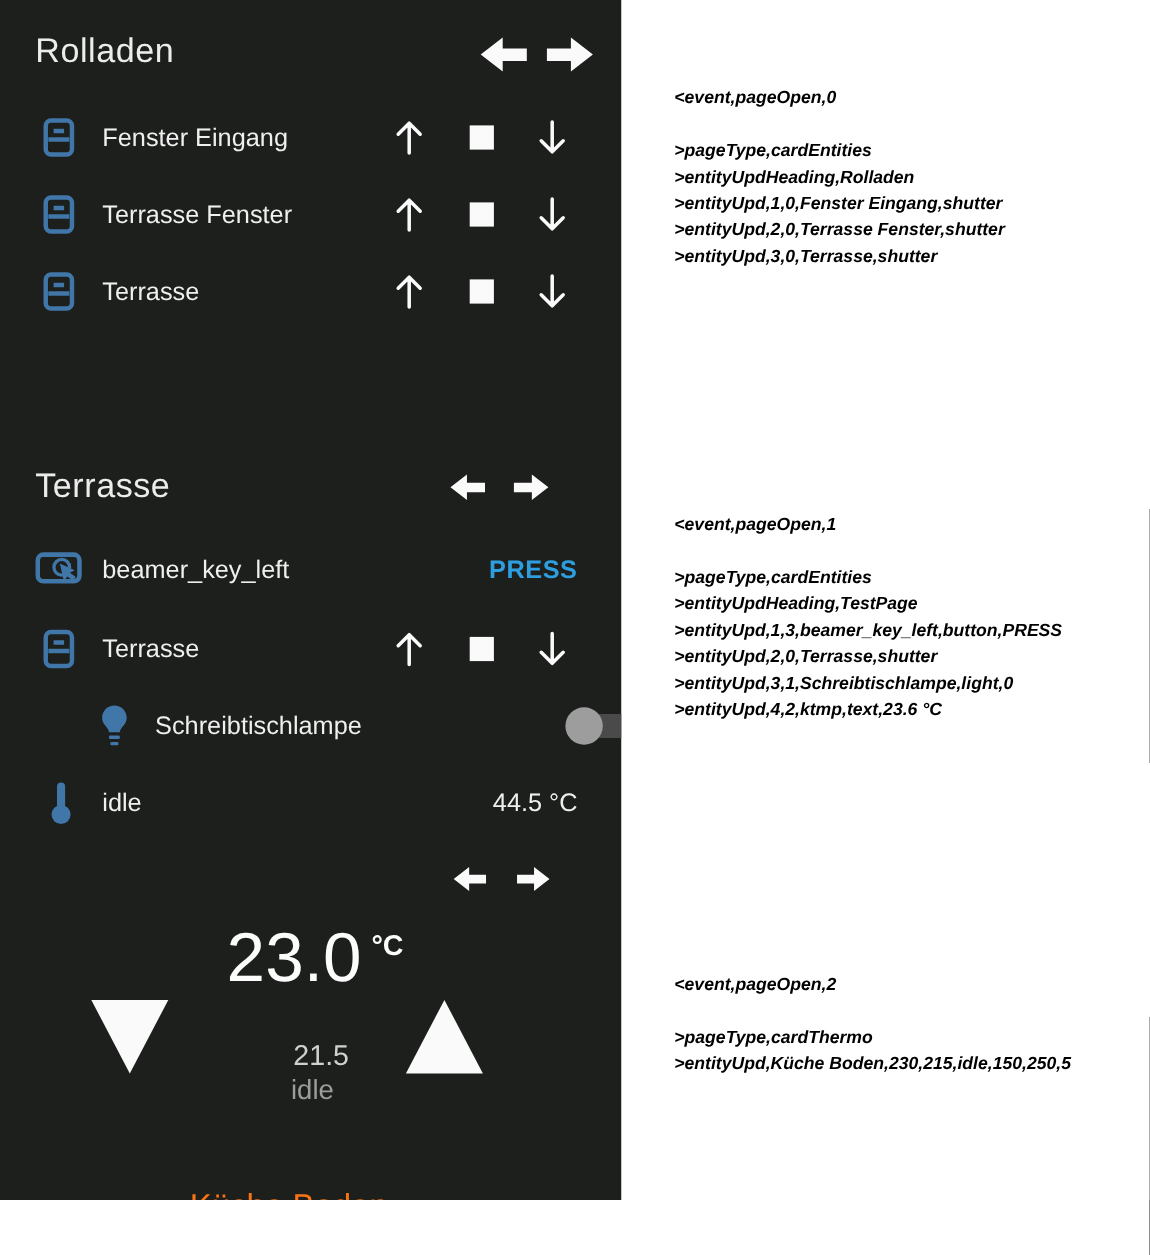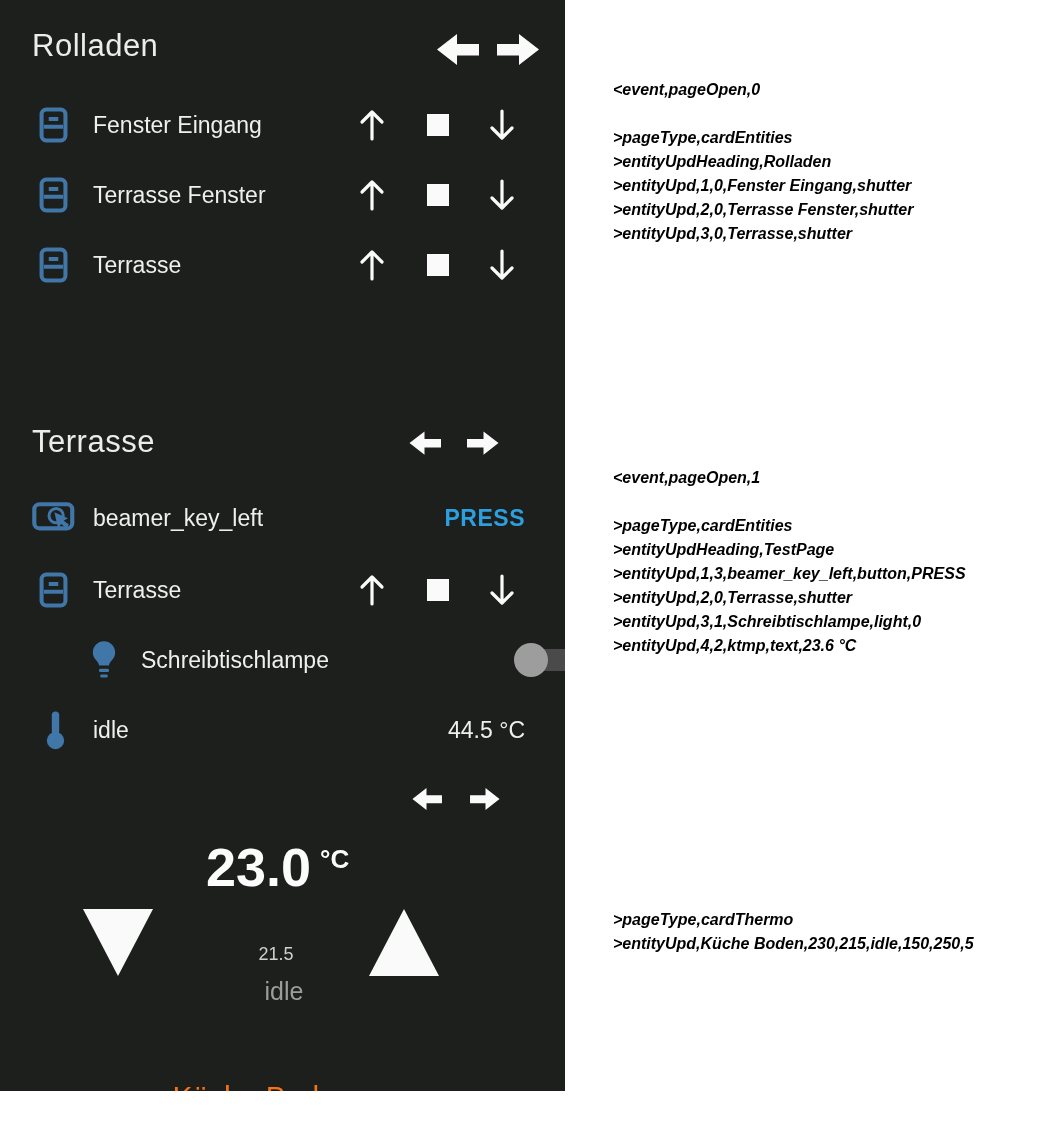--- a/index.html
+++ b/index.html
@@ -46,25 +46,25 @@
 
   .row-value{position:absolute;right:40px;top:50%;transform:translateY(-50%);font-size:23px;color:var(--text-primary);}
   .press-label{position:absolute;right:40px;top:50%;transform:translateY(-50%);font-size:23px;font-weight:bold;letter-spacing:.5px;color:var(--press-blue);}
 
   .toggle{position:absolute;right:37px;top:50%;transform:translateY(-50%);width:62px;height:34px;}
   .toggle-track{position:absolute;left:5px;top:6px;width:57px;height:22px;border-radius:11px;background:var(--toggle-track);}
   .toggle-knob{position:absolute;left:0;top:0;width:34px;height:34px;border-radius:50%;background:var(--toggle-knob);}
 
   
   .current-temp{position:absolute;left:206px;top:840px;display:flex;align-items:flex-start;color:#fcfcfc;}
-  .current-temp .val{font-size:54px;font-weight:bold;line-height:1;}
+  .current-temp .val{font-size:63px;font-weight:normal;line-height:1;}
   .current-temp .unit{font-size:26px;font-weight:bold;margin-left:9px;margin-top:4px;}
   .temp-btn{position:absolute;top:908px;color:var(--control-white);line-height:0;}
   #temp-down{left:82px;} #temp-up{left:368px;}
-  .setpoint{position:absolute;left:204px;width:144px;top:944px;text-align:center;font-size:18px;color:var(--setpoint-gray);}
+  .setpoint{position:absolute;left:220px;width:144px;top:944px;text-align:center;font-size:26px;color:var(--setpoint-gray);}
   .hvac-state{position:absolute;left:212px;width:144px;top:977px;text-align:center;font-size:25px;color:var(--state-gray);}
   .thermo-name{position:absolute;left:0;width:525px;top:1080px;text-align:center;font-size:30px;color:#f97316;}
 
   
   .log-column{position:absolute;left:565px;top:0;width:480px;height:1141px;background:#ffffff;}
   .log-block{position:absolute;left:48px;}
   #log-block-0{top:78px;} #log-block-1{top:466px;} #log-block-2{top:884px;}
   .log-line{min-height:24px;font-family:"Liberation Sans",sans-serif;font-weight:bold;font-size:16px;line-height:24px;color:var(--log-text);white-space:pre;font-style:italic;}
 </style>
 </head>
@@ -257,19 +257,20 @@
       <div class="log-line"></div>
       <div class="log-line">&gt;pageType,cardEntities</div>
       <div class="log-line">&gt;entityUpdHeading,TestPage</div>
       <div class="log-line">&gt;entityUpd,1,3,beamer_key_left,button,PRESS</div>
       <div class="log-line">&gt;entityUpd,2,0,Terrasse,shutter</div>
       <div class="log-line">&gt;entityUpd,3,1,Schreibtischlampe,light,0</div>
       <div class="log-line">&gt;entityUpd,4,2,ktmp,text,23.6 °C</div>
     </div>
 
     <div class="log-block" id="log-block-2">
+      <div class="log-line">&lt;event,pageOpen,2</div>
       <div class="log-line"></div>
       <div class="log-line">&gt;pageType,cardThermo</div>
       <div class="log-line">&gt;entityUpd,Küche Boden,230,215,idle,150,250,5</div>
     </div>
 
   </div>
 </div>
 
 </body></html>

